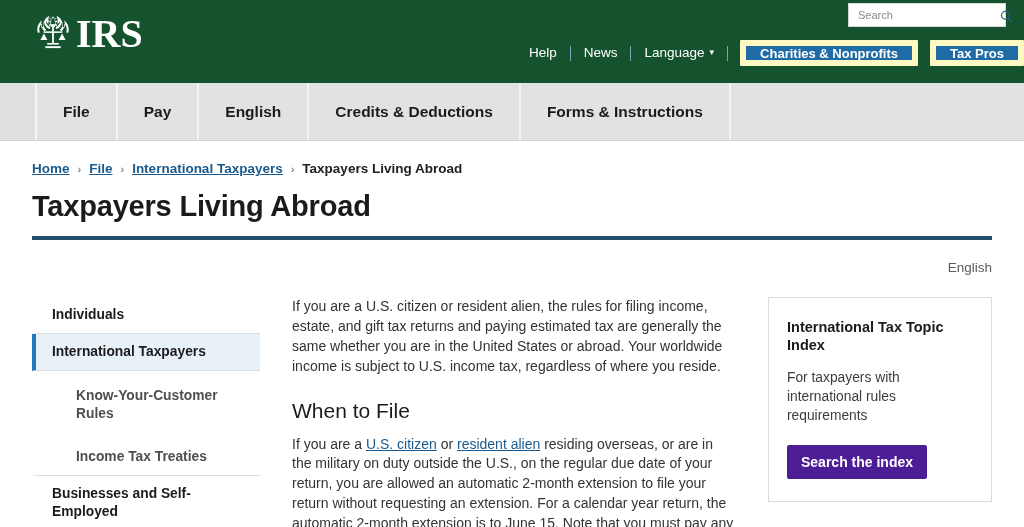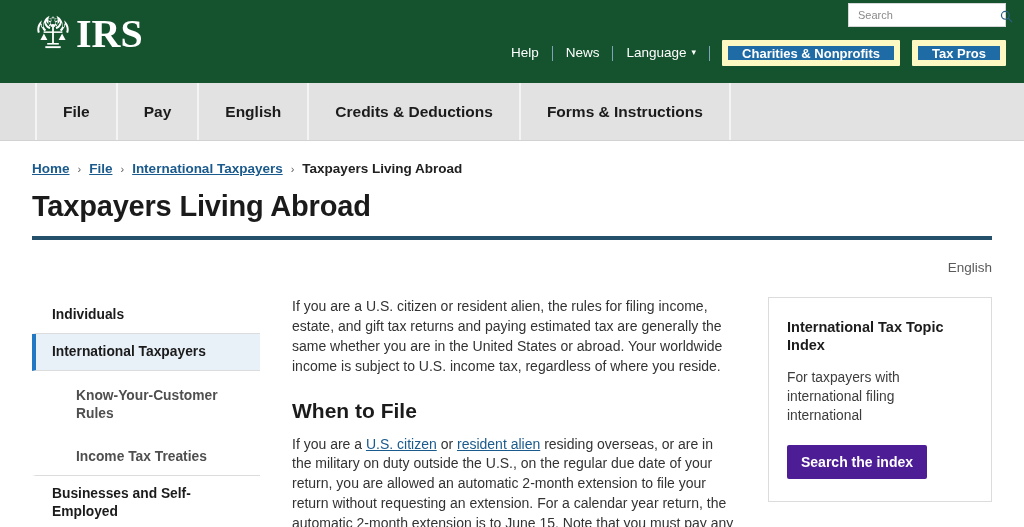--- a/index.html
+++ b/index.html
@@ -72,21 +72,21 @@
     color: #4b4b4b;
     background: transparent;
     height: 100%;
   }
   .search-box input::placeholder { color: #8a8a8a; }
   .search-ico { width: 13px; height: 13px; flex: 0 0 auto; display: block; }
 
   
   .util-nav {
     position: absolute;
-    right: 18px;
+    right: 0;
     top: 40px;
     display: flex;
     align-items: center;
     height: 26px;
   }
   .util-link {
     color: #ffffff;
     font-size: 13.5px;
     text-decoration: none;
     padding: 0 13px;
@@ -242,21 +242,21 @@
     min-width: 0;
   }
   .content p {
     font-size: 14px;
     line-height: 1.42;
     color: #333333;
     margin-bottom: 16px;
   }
   .content h2 {
     font-size: 21px;
-    font-weight: 700;
+    font-weight: 400;
     color: #1b1b1b;
     margin: 22px 0 12px 0;
   }
   .inline-link {
     color: #1a5a8c;
     text-decoration: underline;
   }
 
   
   .rail { width: 224px; flex: 0 0 224px; }
@@ -378,20 +378,20 @@
       <p>If you are a U.S. citizen or resident alien, the rules for filing income, estate, and gift tax returns and paying estimated tax are generally the same whether you are in the United States or abroad. Your worldwide income is subject to U.S. income tax, regardless of where you reside.</p>
 
       <h2>When to File</h2>
 
       <p><span>If you are a </span><a class="inline-link" href="#">U.S. citizen</a><span> or </span><a class="inline-link" href="#">resident alien</a><span> residing overseas, or are in the military on duty outside the U.S., on the regular due date of your return, you are allowed an automatic 2-month extension to file your return without requesting an extension. For a calendar year return, the automatic 2-month extension is to June 15.  Note that you must pay any tax due by April 15 or interest will be charged starting from April 15.</span></p>
     </main>
 
     <aside class="rail">
       <div class="promo-card">
         <div class="promo-title">International Tax Topic Index</div>
-        <div class="promo-text">For taxpayers with international filing international</div>
+        <div class="promo-text">For taxpayers with international rules requirements</div>
         <a class="promo-btn" href="#">Search the index</a>
       </div>
 
     </aside>
 
   </div>
 </div>
 
 </body></html>

